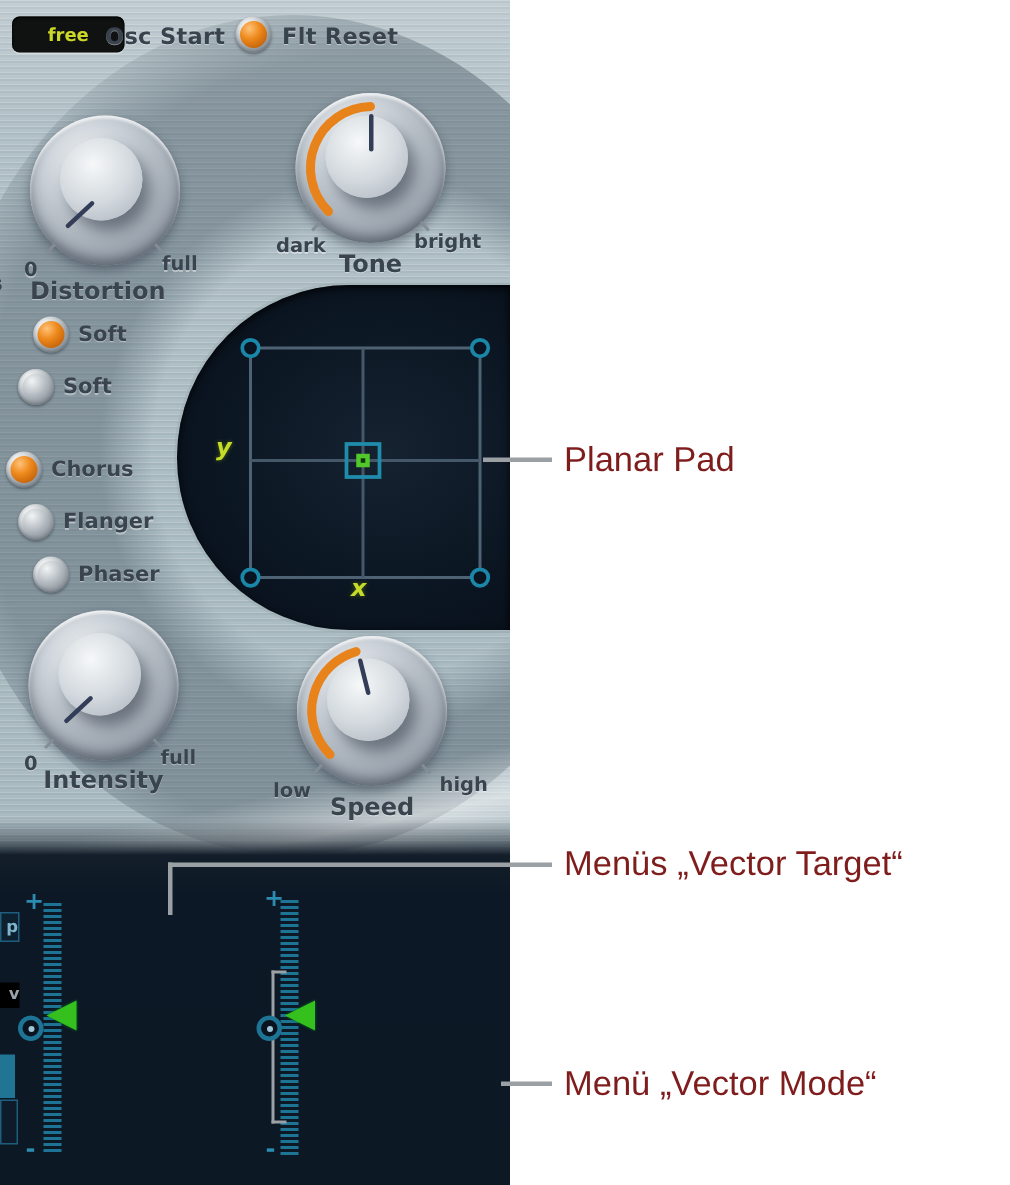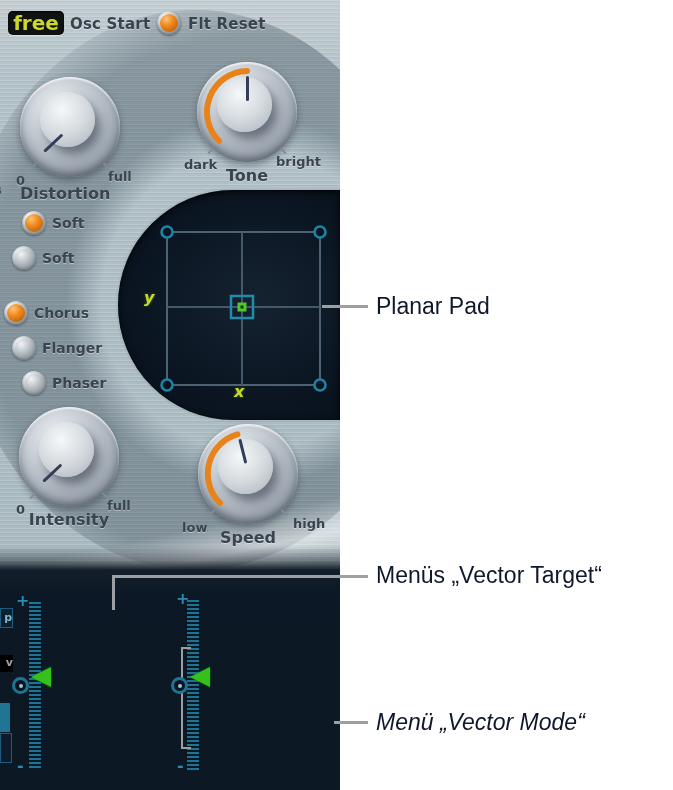--- a/index.html
+++ b/index.html
@@ -12,22 +12,22 @@
   .panel-stripes{position:absolute;inset:0;
          background:repeating-linear-gradient(180deg,rgba(255,255,255,.16) 0 1px,rgba(30,45,55,.05) 1px 2px,rgba(0,0,0,0) 2px 4px);}
   .panel-swoosh{position:absolute;left:-40px;top:10px;width:470px;height:560px;border-radius:50%;
          background:radial-gradient(circle at 62% 52%, rgba(0,0,0,0) 0 150px, rgba(62,78,90,.38) 185px 265px, rgba(0,0,0,0) 330px);}
   .panel-light{position:absolute;left:-60px;top:430px;width:520px;height:220px;
          background:linear-gradient(168deg, rgba(0,0,0,0) 46%, rgba(255,255,255,.55) 56%, rgba(0,0,0,0) 66%);}
   .panel-fade{position:absolute;left:0;top:546px;width:340px;height:24px;
          background:linear-gradient(180deg,rgba(12,24,36,0) 0%,rgba(24,32,42,.45) 60%,#131e2a 100%);}
 
   
-  .free-pill{position:absolute;left:8px;top:11px;width:56px;height:24px;background:#101212;border-radius:5px;
-             display:flex;align-items:center;justify-content:center;color:#ccd829;font-size:20px;font-weight:bold;
+  .free-pill{position:absolute;left:8px;top:11px;width:75px;height:24px;background:#101212;border-radius:5px;
+             display:flex;align-items:center;justify-content:center;color:#ccd829;font-size:12px;font-weight:bold;
              box-shadow:inset 0 1px 2px #000, 0 1px 0 rgba(255,255,255,.4);}
   .bar-label{position:absolute;color:#39434e;font-size:15px;font-weight:bold;letter-spacing:.2px;text-shadow:0 1px 0 rgba(255,255,255,.45);}
   .led{position:absolute;width:24px;height:24px;border-radius:50%;
        background:radial-gradient(circle at 34% 28%, #ffffff 0%, #d6dadd 28%, #9aa2a8 62%, #787f86 100%);
        box-shadow:0 1px 2px rgba(30,40,50,.5), inset 0 -1px 2px rgba(60,70,80,.4);}
   .led .core{position:absolute;left:3px;top:3px;width:18px;height:18px;border-radius:50%;}
   .led.on .core{background:radial-gradient(circle at 35% 28%, #ffc27a 0%, #ee8a1c 40%, #c05e08 85%);}
   .led.off .core{background:radial-gradient(circle at 35% 28%, #f2f4f5 0%, #bfc5ca 45%, #8d959c 90%);}
 
   
@@ -63,21 +63,21 @@
   .plusminus{position:absolute;color:#2b8cb0;font-weight:bold;font-size:16px;line-height:12px;}
   .slide-dot{position:absolute;width:17px;height:17px;border-radius:50%;background:#0a1420;border:3px solid #1d7494;box-sizing:border-box;}
   .slide-dot::after{content:"";position:absolute;left:3.5px;top:3.5px;width:4px;height:4px;border-radius:50%;background:#9fc6d6;}
   .slide-tri{position:absolute;width:0;height:0;border-top:10px solid transparent;border-bottom:10px solid transparent;border-right:20px solid #35c01e;filter:drop-shadow(0 0 1px #072);}
   .bracket{position:absolute;border-left:2px solid #9aa0a4;border-top:2px solid #9aa0a4;border-bottom:2px solid #9aa0a4;width:8px;}
 
   .partial{position:absolute;box-sizing:border-box;}
 
   
   .callout-line{position:absolute;background:#9aa0a4;}
-  .callout-text{position:absolute;left:376px;color:#0f172a;font-size:23px;
+  .callout-text{position:absolute;left:376px;color:#7f1d1d;font-size:23px;
        font-family:"Liberation Sans","DejaVu Sans",sans-serif;white-space:nowrap;text-align:right;}
 </style>
 </head>
 <body>
 
 <div class="frame">
 
   <div class="panel">
     <div class="panel-stripes"></div>
     <div class="panel-swoosh"></div>
@@ -212,15 +212,15 @@
   </div>
 
   <div class="callout-line" style="left:322px;top:305px;width:46px;height:2.5px;"></div>
   <div class="callout-text" style="top:293px;">Planar Pad</div>
 
   <div class="callout-line" style="left:112px;top:575px;width:2.5px;height:35px;"></div>
   <div class="callout-line" style="left:112px;top:575px;width:256px;height:2.5px;"></div>
   <div class="callout-text" style="top:562px;">Menüs „Vector Target“</div>
 
   <div class="callout-line" style="left:334px;top:721px;width:34px;height:2.5px;"></div>
-  <div class="callout-text" style="top:709px;font-style:italic;">Menü „Vector Mode“</div>
+  <div class="callout-text" style="top:709px;">Menü „Vector Mode“</div>
 
 </div>
 
 </body></html>

